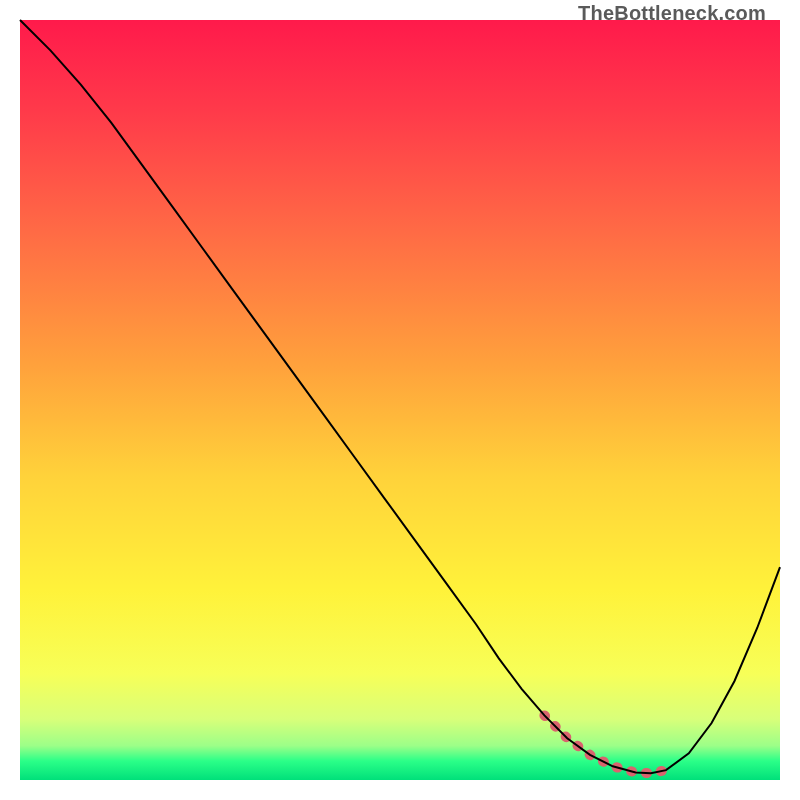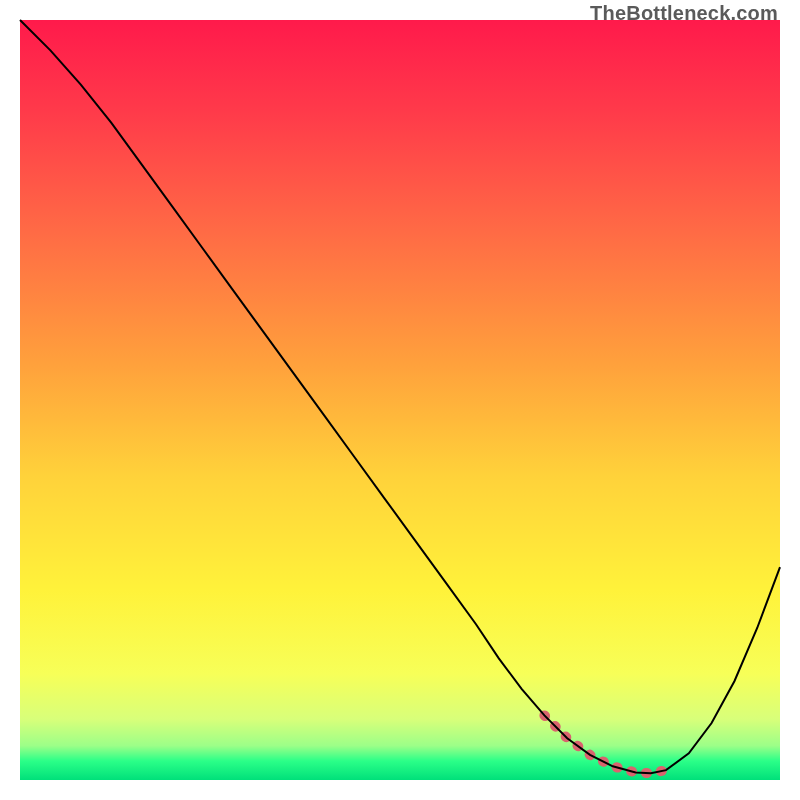--- a/index.html
+++ b/index.html
@@ -26,21 +26,21 @@
   .gradient-bg {
     position: absolute;
     left: 0;
     top: 0;
     width: 100%;
     height: 100%;
   }
   .watermark {
     position: absolute;
     top: 2px;
-    right: 22px;
+    right: 34px;
     font-family: Arial, Helvetica, sans-serif;
     font-size: 20px;
     font-weight: 600;
     color: #5a5a5a;
     letter-spacing: 0.2px;
   }
   svg.curve {
     position: absolute;
     left: 0;
     top: 0;

